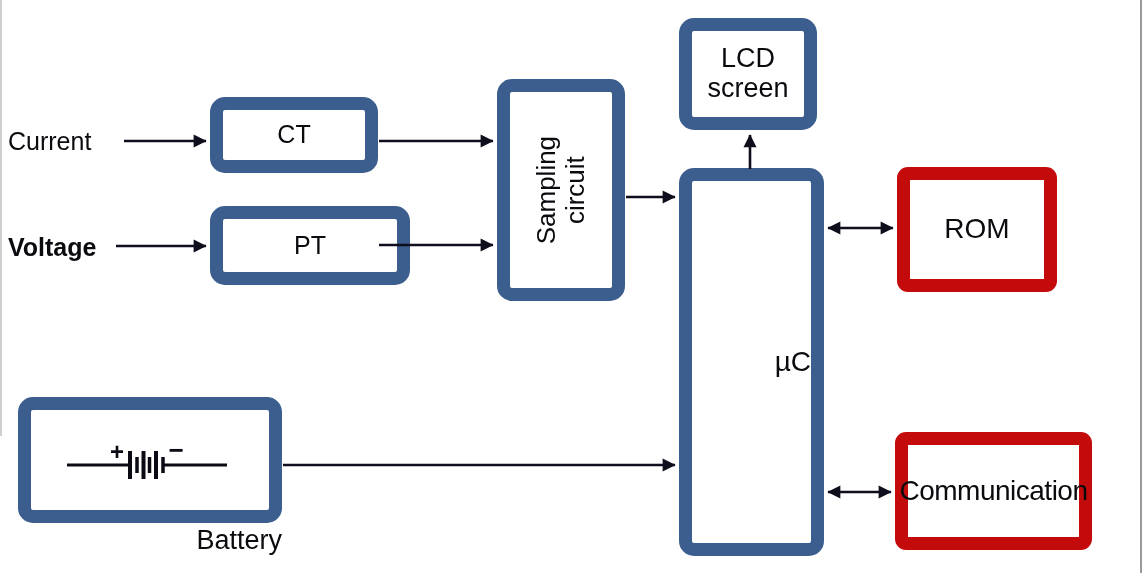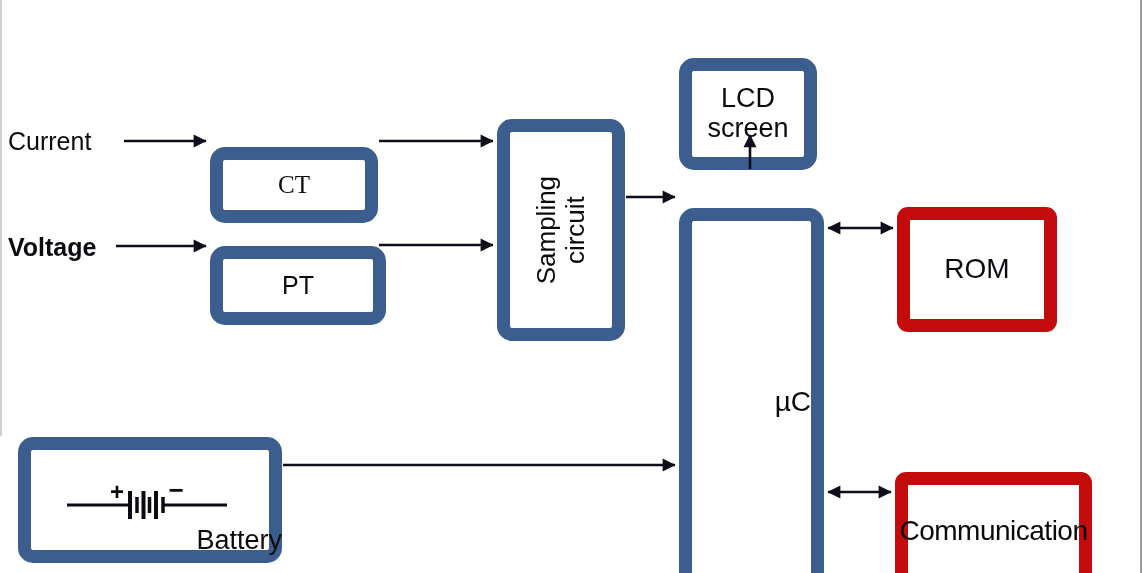--- a/index.html
+++ b/index.html
@@ -10,26 +10,26 @@
   body{font-family:"Liberation Sans", sans-serif; color:var(--text);}
   .canvas{position:relative; width:1142px; height:573px; background:#fff; overflow:hidden;}
 
   
   .edge-line{position:absolute; background:#c9c9c9;}
   .edge-line.left{left:0; top:0; width:2px; height:436px; background:#cfcfcf;}
   .edge-line.right{right:0; top:0; width:2px; height:573px; background:var(--edge);}
 
   
   .box{position:absolute; background:#fff; display:flex; align-items:center; justify-content:center;
-       text-align:center; line-height:1.1;margin-top:40px;}
+       text-align:center; line-height:1.1;}
   .box.blue{border:13px solid var(--blue); border-radius:15px;}
   .box.red{border:13px solid var(--red); border-radius:11px;}
 
-  .box-ct      {left:210px; top:107px; width:168px; height:76px;  font-size:25px;font-family:Liberation Serif, serif;}
-  .box-pt      {left:210px; top:206px; width:176px; height:79px;  font-size:25px;}
+  .box-ct      {left:210px; top:97px; width:168px; height:76px;  font-size:25px;}
+  .box-pt      {left:210px; top:206px; width:200px; height:79px;  font-size:25px;}
   .box-sampling{left:497px; top:79px;  width:128px; height:222px; font-size:26px;}
   .box-lcd     {left:679px; top:18px;  width:138px; height:112px; font-size:27px;}
   .box-mcu     {left:679px; top:168px; width:145px; height:388px; font-size:28px;justify-content:flex-end;}
   .box-rom     {left:897px; top:167px; width:160px; height:125px; font-size:28px;text-align:right;}
   .box-comm    {left:895px; top:432px; width:197px; height:118px; font-size:28px; letter-spacing:-0.5px;}
   .box-battery {left:18px;  top:397px; width:264px; height:126px;}
 
   .vtext{display:inline-block; transform:rotate(-90deg); width:150px; text-align:center; line-height:1.12;}
   .wrap-narrow{display:inline-block; width:112px; text-align:center;}
 

